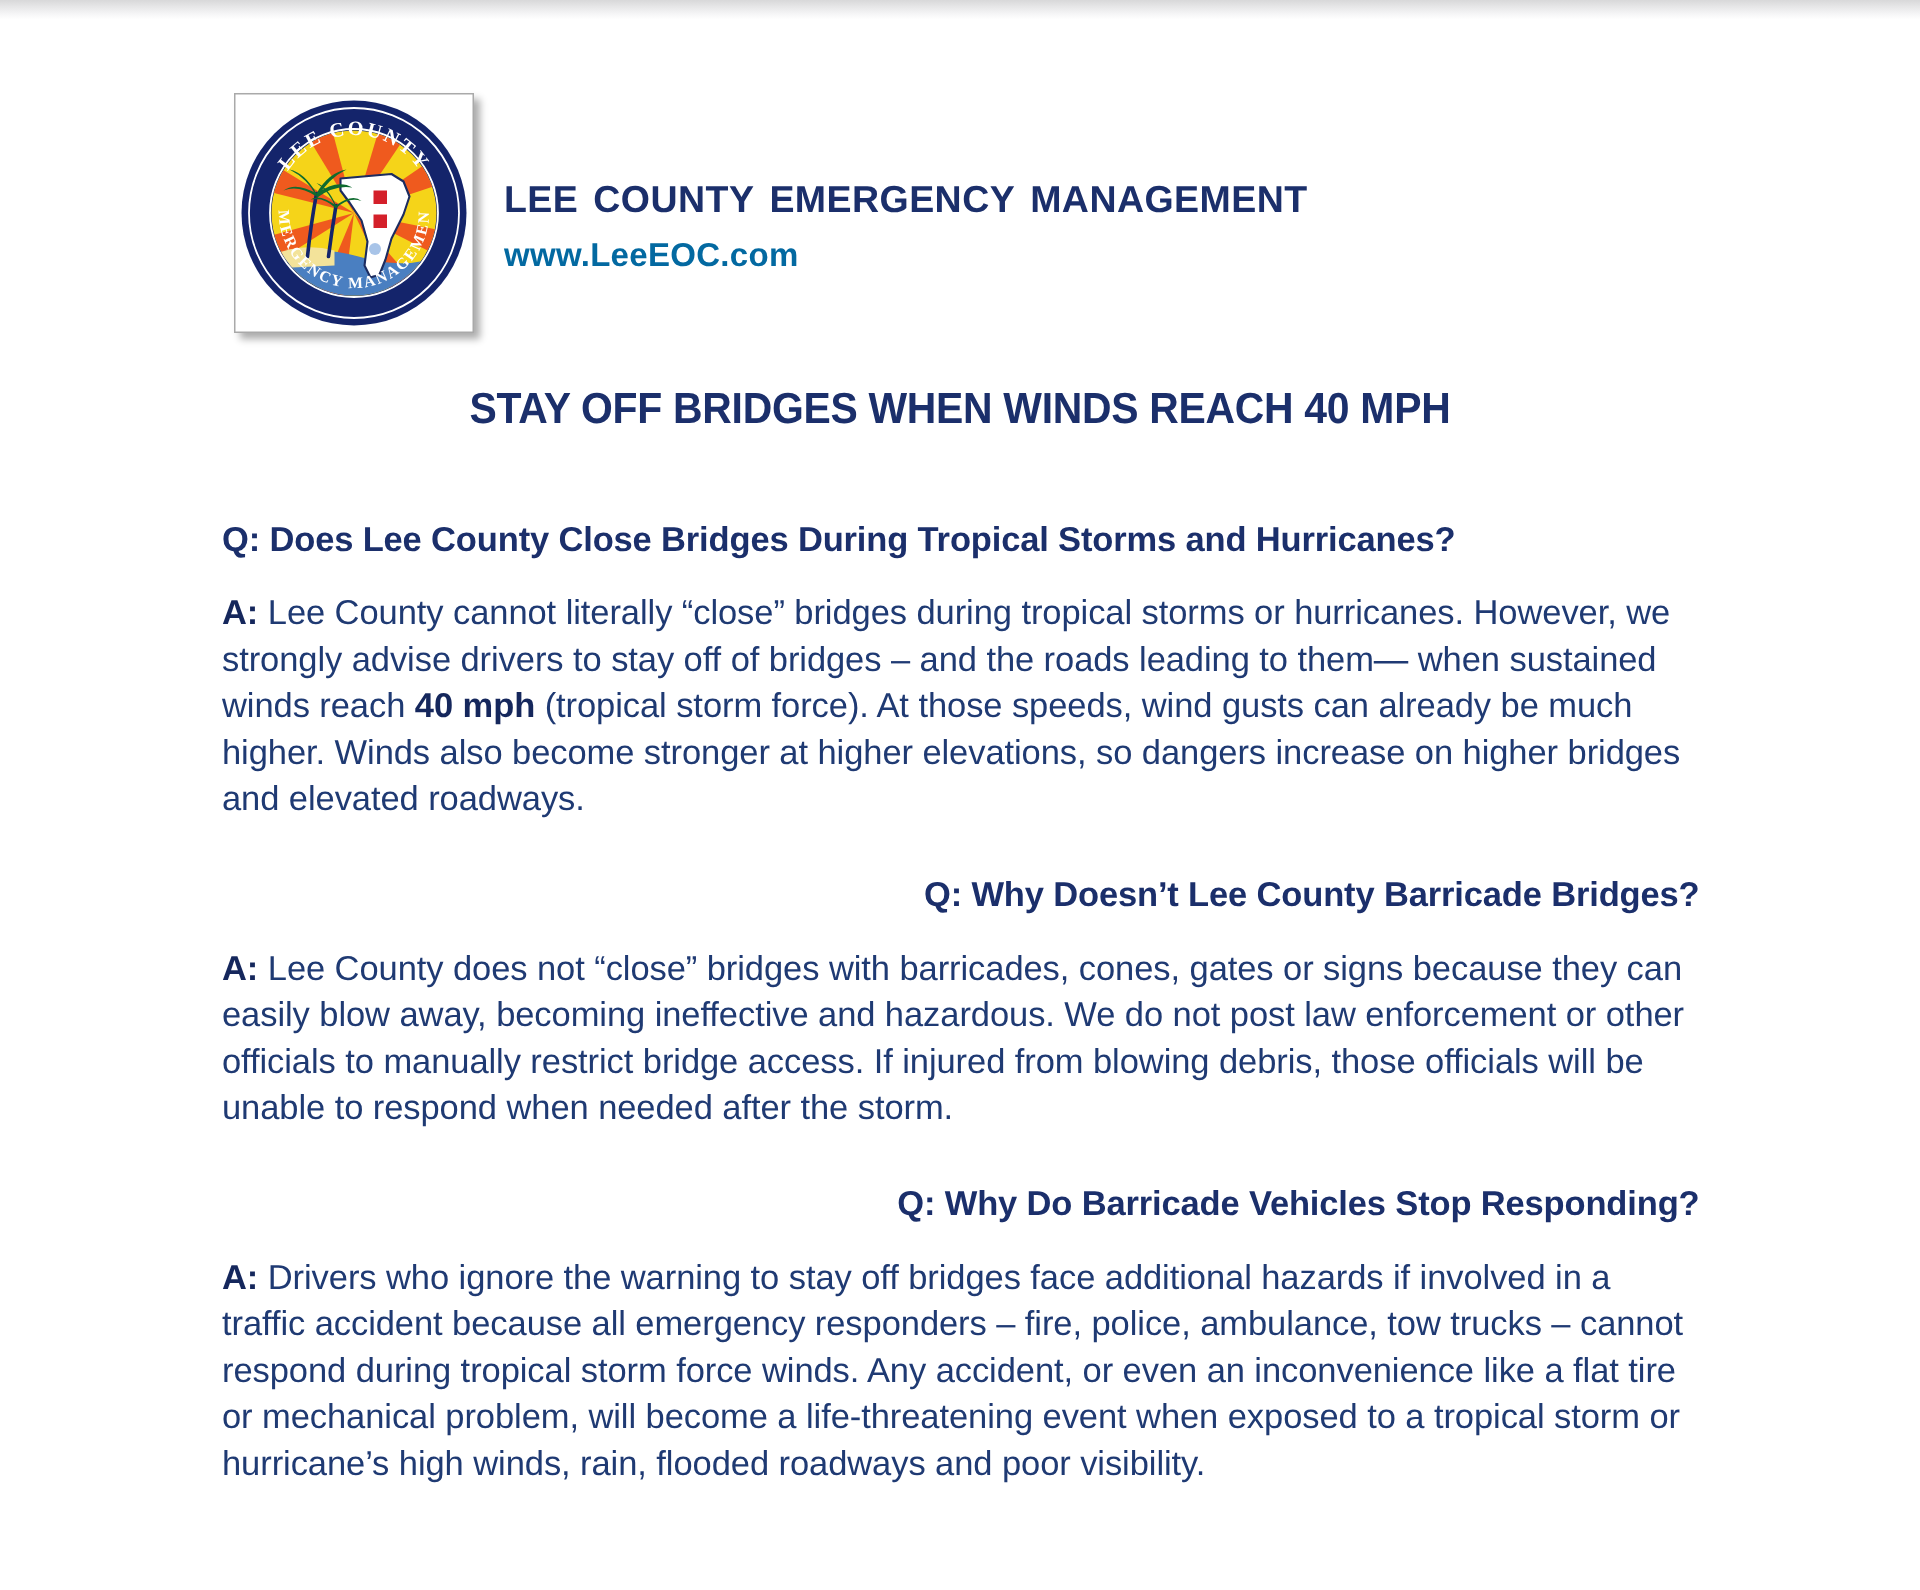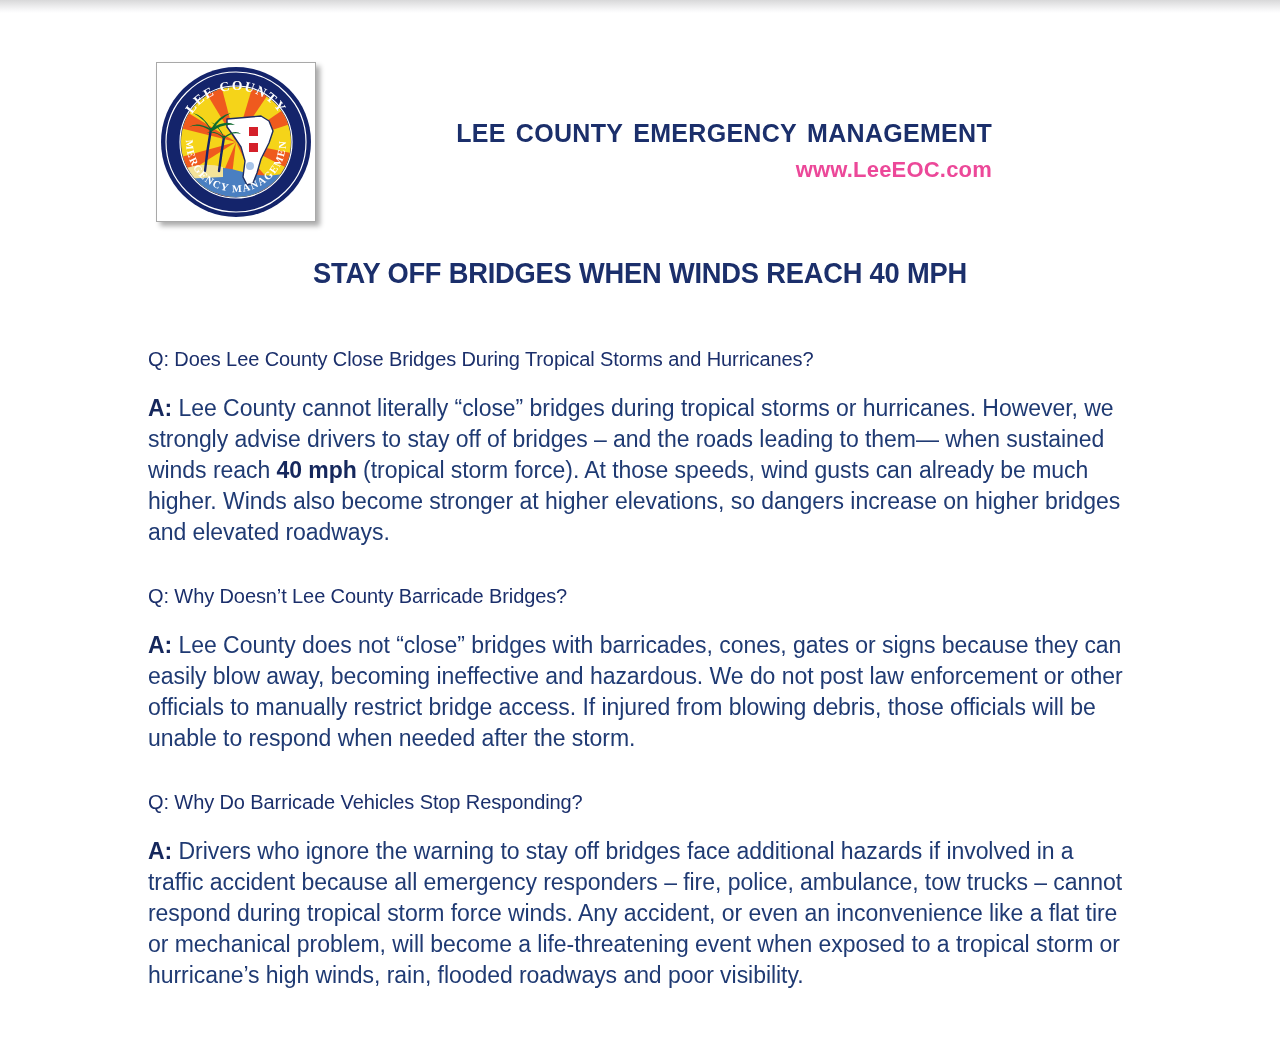--- a/index.html
+++ b/index.html
@@ -59,38 +59,38 @@
     width: 150px;
     height: 150px;
     border-radius: 50%;
     overflow: hidden;
     background: #14246b;
   }
   .logo-seal svg { display: block; }
 
   .masthead-text {
     position: absolute;
-    left: 352px;
+    left: 336px;
     top: 48px;
     width: 640px;
-    text-align: right;
+    text-align: left;
   }
   .org-name {
     color: #1b2f6b;
     font-weight: bold;
     font-size: 35px;
     line-height: 40px;
     letter-spacing: 0.3px;
     font-variant: small-caps;
     text-transform: lowercase;
     white-space: nowrap;
   }
   .org-name::first-letter { }
   .org-url {
-    color: #ec4899;
+    color: #0369a1;
     font-weight: bold;
     font-size: 22px;
     line-height: 28px;
     margin-top: 6px;
     letter-spacing: 0.2px;
   }
 
   
   .doc-title {
     position: absolute;
@@ -111,42 +111,42 @@
   .faq {
     position: absolute;
     top: 344px;
     left: 148px;
     width: 985px;
   }
   .qa-block { margin-bottom: 0px; }
 
   .question {
     color: #1b2f6b;
-    font-weight: normal;
-    font-size: 20px;
+    font-weight: bold;
+    font-size: 23px;
     line-height: 30px;
     letter-spacing: -0.1px;
     margin: 0 0 19px 0;
   }
   .answer {
     color: #1f3a73;
     font-size: 23px;
     line-height: 31px;
     letter-spacing: -0.05px;
     margin: 0 0 33px 0;
   }
   .answer .lead {
     font-weight: bold;
     color: #15275c;
   }
   .answer .emph {
     font-weight: bold;
     color: #15275c;
   }
-  .q2 { margin-top: 0; }
+  .q2 { margin-top: 0; text-align: right; }
 </style>
 </head>
 <body>
 
 <div class="page-top-shadow"></div>
 
 <div class="page">
 
   <div class="masthead">
 

